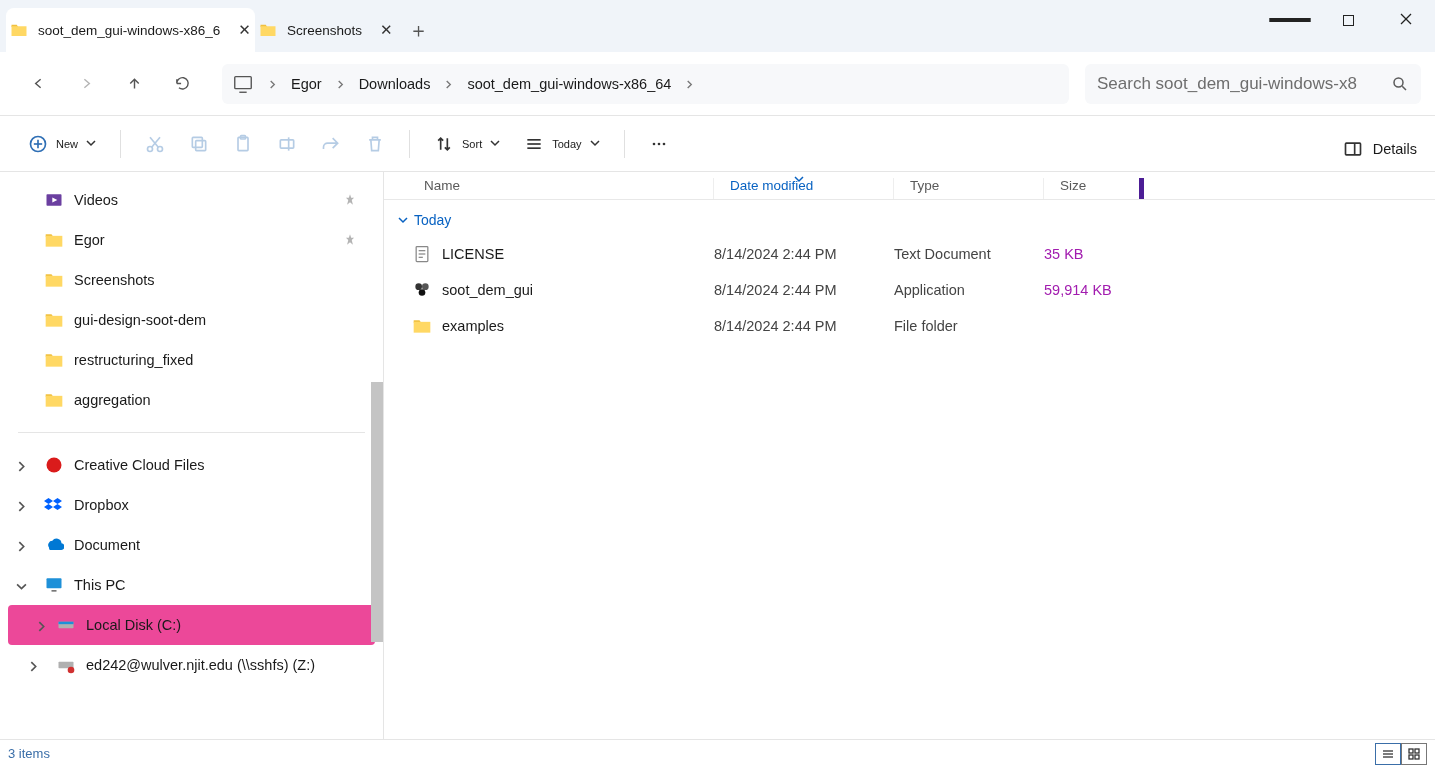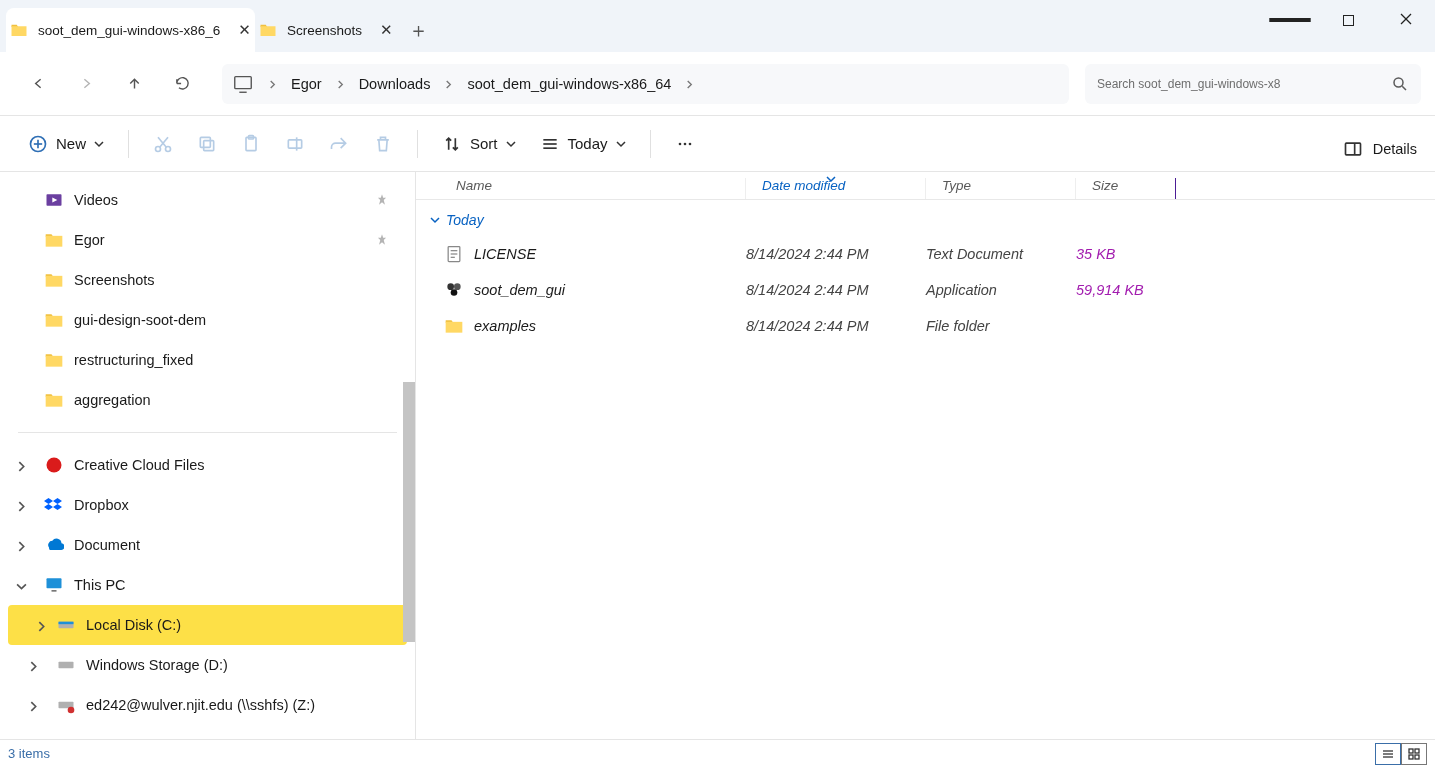--- a/index.html
+++ b/index.html
@@ -21,58 +21,58 @@
 
 
 .addressrow { height:64px; display:flex; align-items:center; background:#ffffff; border-bottom:1px solid #e5e5e5; padding:0 14px 0 14px; gap:0; }
 .navbtn { width:48px; height:48px; display:flex; align-items:center; justify-content:center; color:#555; }
 .navbtn svg { width:17px; height:17px; stroke:#555; }
 .navbtn.disabled svg { stroke:#b5b5b5; }
 .breadcrumb-wrap { flex:1; height:40px; margin:0 16px; background:#f7f8fa; border-radius:6px; display:flex; align-items:center; padding:0 10px; gap:6px; }
 .bc-sep svg { width:9px; height:9px; stroke:#777; margin:0 8px; fill:none; }
 .bc-seg { font-size:14.5px; color:#1a1a1a; }
 .pc-icon { width:22px; height:22px; }
-.searchbox { width:336px; height:40px; background:#f7f8fa; border-radius:6px; display:flex; align-items:center; padding:0 12px; color:#6e6e6e; font-size:12px; gap:28px; }
+.searchbox { width:336px; height:40px; background:#f7f8fa; border-radius:6px; display:flex; align-items:center; padding:0 12px; color:#6e6e6e; font-size:17px; gap:28px; }
 .searchbox .mag { width:18px; height:18px; stroke:#5a5a5a; fill:none; margin-left:auto; }
 
 
 .toolbar { height:56px; display:flex; align-items:center; border-bottom:1px solid #e5e5e5; padding:0 18px; gap:4px; }
-.toolbtn { height:38px; padding:0 10px; display:flex; align-items:center; gap:8px; font-size:15px; color:#1a1a1a; border-radius:5px; }
+.toolbtn { height:38px; padding:0 10px; display:flex; align-items:center; gap:8px; font-size:11px; color:#1a1a1a; border-radius:5px; }
 .tool-ic { width:20px; height:20px; display:flex; align-items:center; justify-content:center; }
 .tool-ic svg { width:20px; height:20px; }
 .faded svg { opacity:.35; }
 .chev-sm svg { width:10px; height:10px; stroke:#333; fill:none; }
 .tb-sep { width:1px; height:28px; background:#e0e0e0; margin:0 10px; }
 .spacer { flex:1; }
 .details-toggle { display:flex; align-items:center; gap:10px; font-size:14.5px; color:#1a1a1a;margin-top:11px; }
 
 
 .main { display:flex; height:calc(767px - 52px - 64px - 56px - 28px); }
-.sidebar { width:416px; border-right:1px solid #e5e5e5; position:relative; overflow:hidden; padding-top:8px; }
+.sidebar { width:384px; border-right:1px solid #e5e5e5; position:relative; overflow:hidden; padding-top:8px; }
 .nav-item { display:flex; align-items:center; height:40px; padding-left:44px; font-size:14.5px; color:#1a1a1a; gap:10px; position:relative; }
 .nav-item.indent1 { padding-left:56px; }
-.nav-item.selected { background:#fde047; border-radius:4px; margin:0 8px; padding-left:48px; }
+.nav-item.selected { background:#ec4899; border-radius:4px; margin:0 8px; padding-left:48px; }
 .nav-item .tree-chev { position:absolute; left:16px; width:12px; height:12px; }
 .nav-item.indent1 .tree-chev { left:28px; }
 .nav-item .tree-chev svg { width:11px; height:11px; stroke:#555; fill:none; }
 .nav-item .pin { position:absolute; right:26px; width:14px; height:14px; opacity:.55; }
 .nav-item .nicon { width:20px; height:20px; display:flex; align-items:center; justify-content:center; }
 .nav-item .nicon svg { width:20px; height:20px; }
 .nav-divider { height:1px; background:#e5e5e5; margin:12px 18px; }
 .side-scrollbar { position:absolute; right:0; top:210px; width:12px; height:260px; background:#c4c4c4; }
 
 
-.content { flex:1; display:flex; flex-direction:column; overflow:hidden;font-style:italic; }
+.content { flex:1; display:flex; flex-direction:column; overflow:hidden; }
 .headers { display:flex; height:28px; align-items:flex-start; font-size:13.5px; color:#5a5a5a; border-bottom:1px solid #e8e8e8; padding-top:6px; }
 .col { padding-left:16px; }
 .col-name { width:330px; padding-left:40px; border-right:1px solid #eee; height:100%; }
 .col-date { width:180px; color:#0862c2; border-right:1px solid #eee; height:100%; position:relative; }
 .col-date .sort-arrow { position:absolute; top:-6px; left:80px; width:10px; height:10px; }
 .col-type { width:150px; border-right:1px solid #eee; height:100%; }
-.col-size { width:100px; border-right:1px solid #4c1d95; height:100%; }
+.col-size { width:100px; border-right:5px solid #4c1d95; height:100%; }
 
 .group-header { display:flex; align-items:center; height:32px; padding-left:14px; gap:6px; font-size:14px; color:#0862c2; margin-top:4px; }
 .group-header .chev svg { width:10px; height:10px; stroke:#0862c2; fill:none; }
 
 .row { display:flex; align-items:center; height:36px; font-size:14.5px; color:#1a1a1a; }
 .row .name-cell { width:330px; display:flex; align-items:center; gap:10px; padding-left:28px; }
 .row .file-ic { width:20px; height:20px; display:flex; align-items:center; justify-content:center; }
 .row .file-ic svg { width:20px; height:20px; }
 .row .date-cell { width:180px; color:#444; }
 .row .type-cell { width:150px; color:#444; }
@@ -407,31 +407,20 @@
       <span class="tree-chev"><svg viewBox="0 0 10 10" stroke-width="1.5">
             <path d="M3 1l4 4-4 4"></path>
           </svg></span>
       <span class="nicon">
           <svg viewBox="0 0 24 24">
             <rect x="3" y="8" width="18" height="8" rx="1" fill="#b0b0b0"></rect>
             <rect x="3" y="8" width="18" height="3" fill="#1e90d8"></rect>
           </svg>
         </span>
       <span>Local Disk (C:)</span>
-    </div>
-    <div class="nav-item indent1">
-      <span class="tree-chev"><svg viewBox="0 0 10 10" stroke-width="1.5">
-            <path d="M3 1l4 4-4 4"></path>
-          </svg></span>
-      <span class="nicon">
-          <svg viewBox="0 0 24 24">
-            <rect x="3" y="8" width="18" height="8" rx="1" fill="#b0b0b0"></rect>
-          </svg>
-        </span>
-      <span>Windows Storage (D:)</span>
     </div>
     <div class="nav-item indent1">
       <span class="tree-chev"><svg viewBox="0 0 10 10" stroke-width="1.5">
             <path d="M3 1l4 4-4 4"></path>
           </svg></span>
       <span class="nicon">
           <svg viewBox="0 0 24 24">
             <rect x="3" y="8" width="18" height="8" rx="1" fill="#b0b0b0"></rect>
             <circle cx="18" cy="18" r="4" fill="#d03030"></circle>
           </svg>

